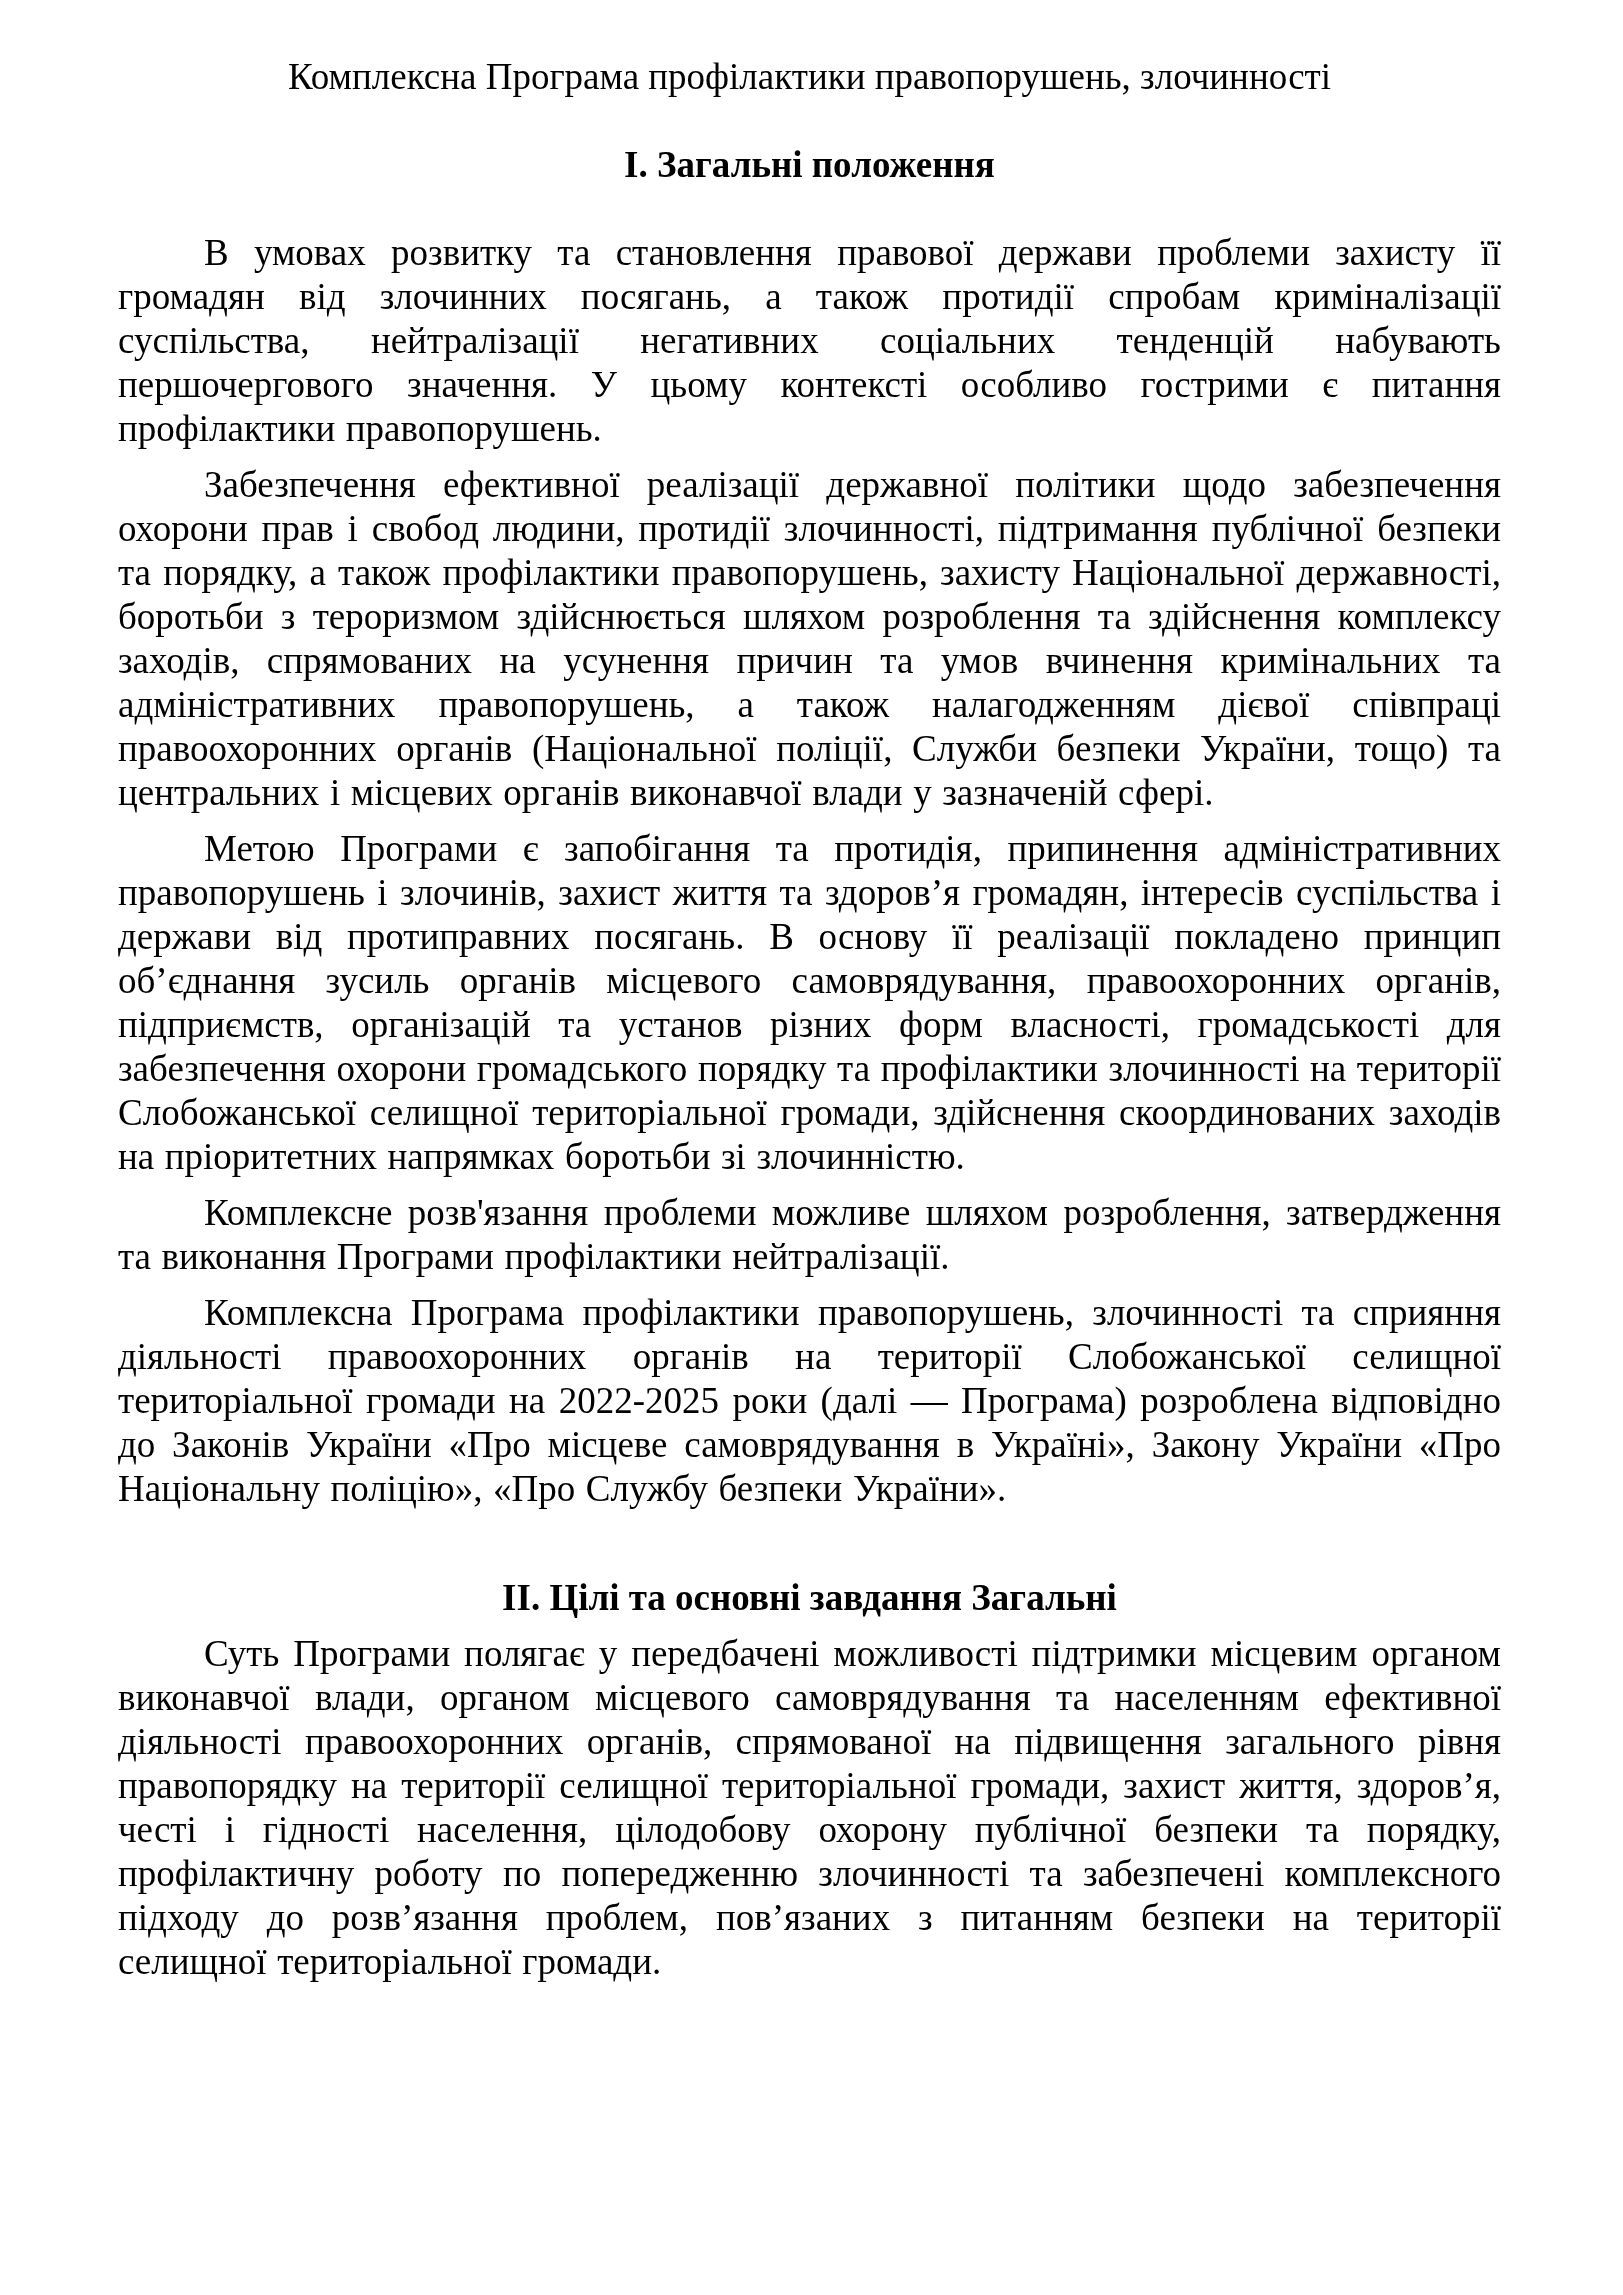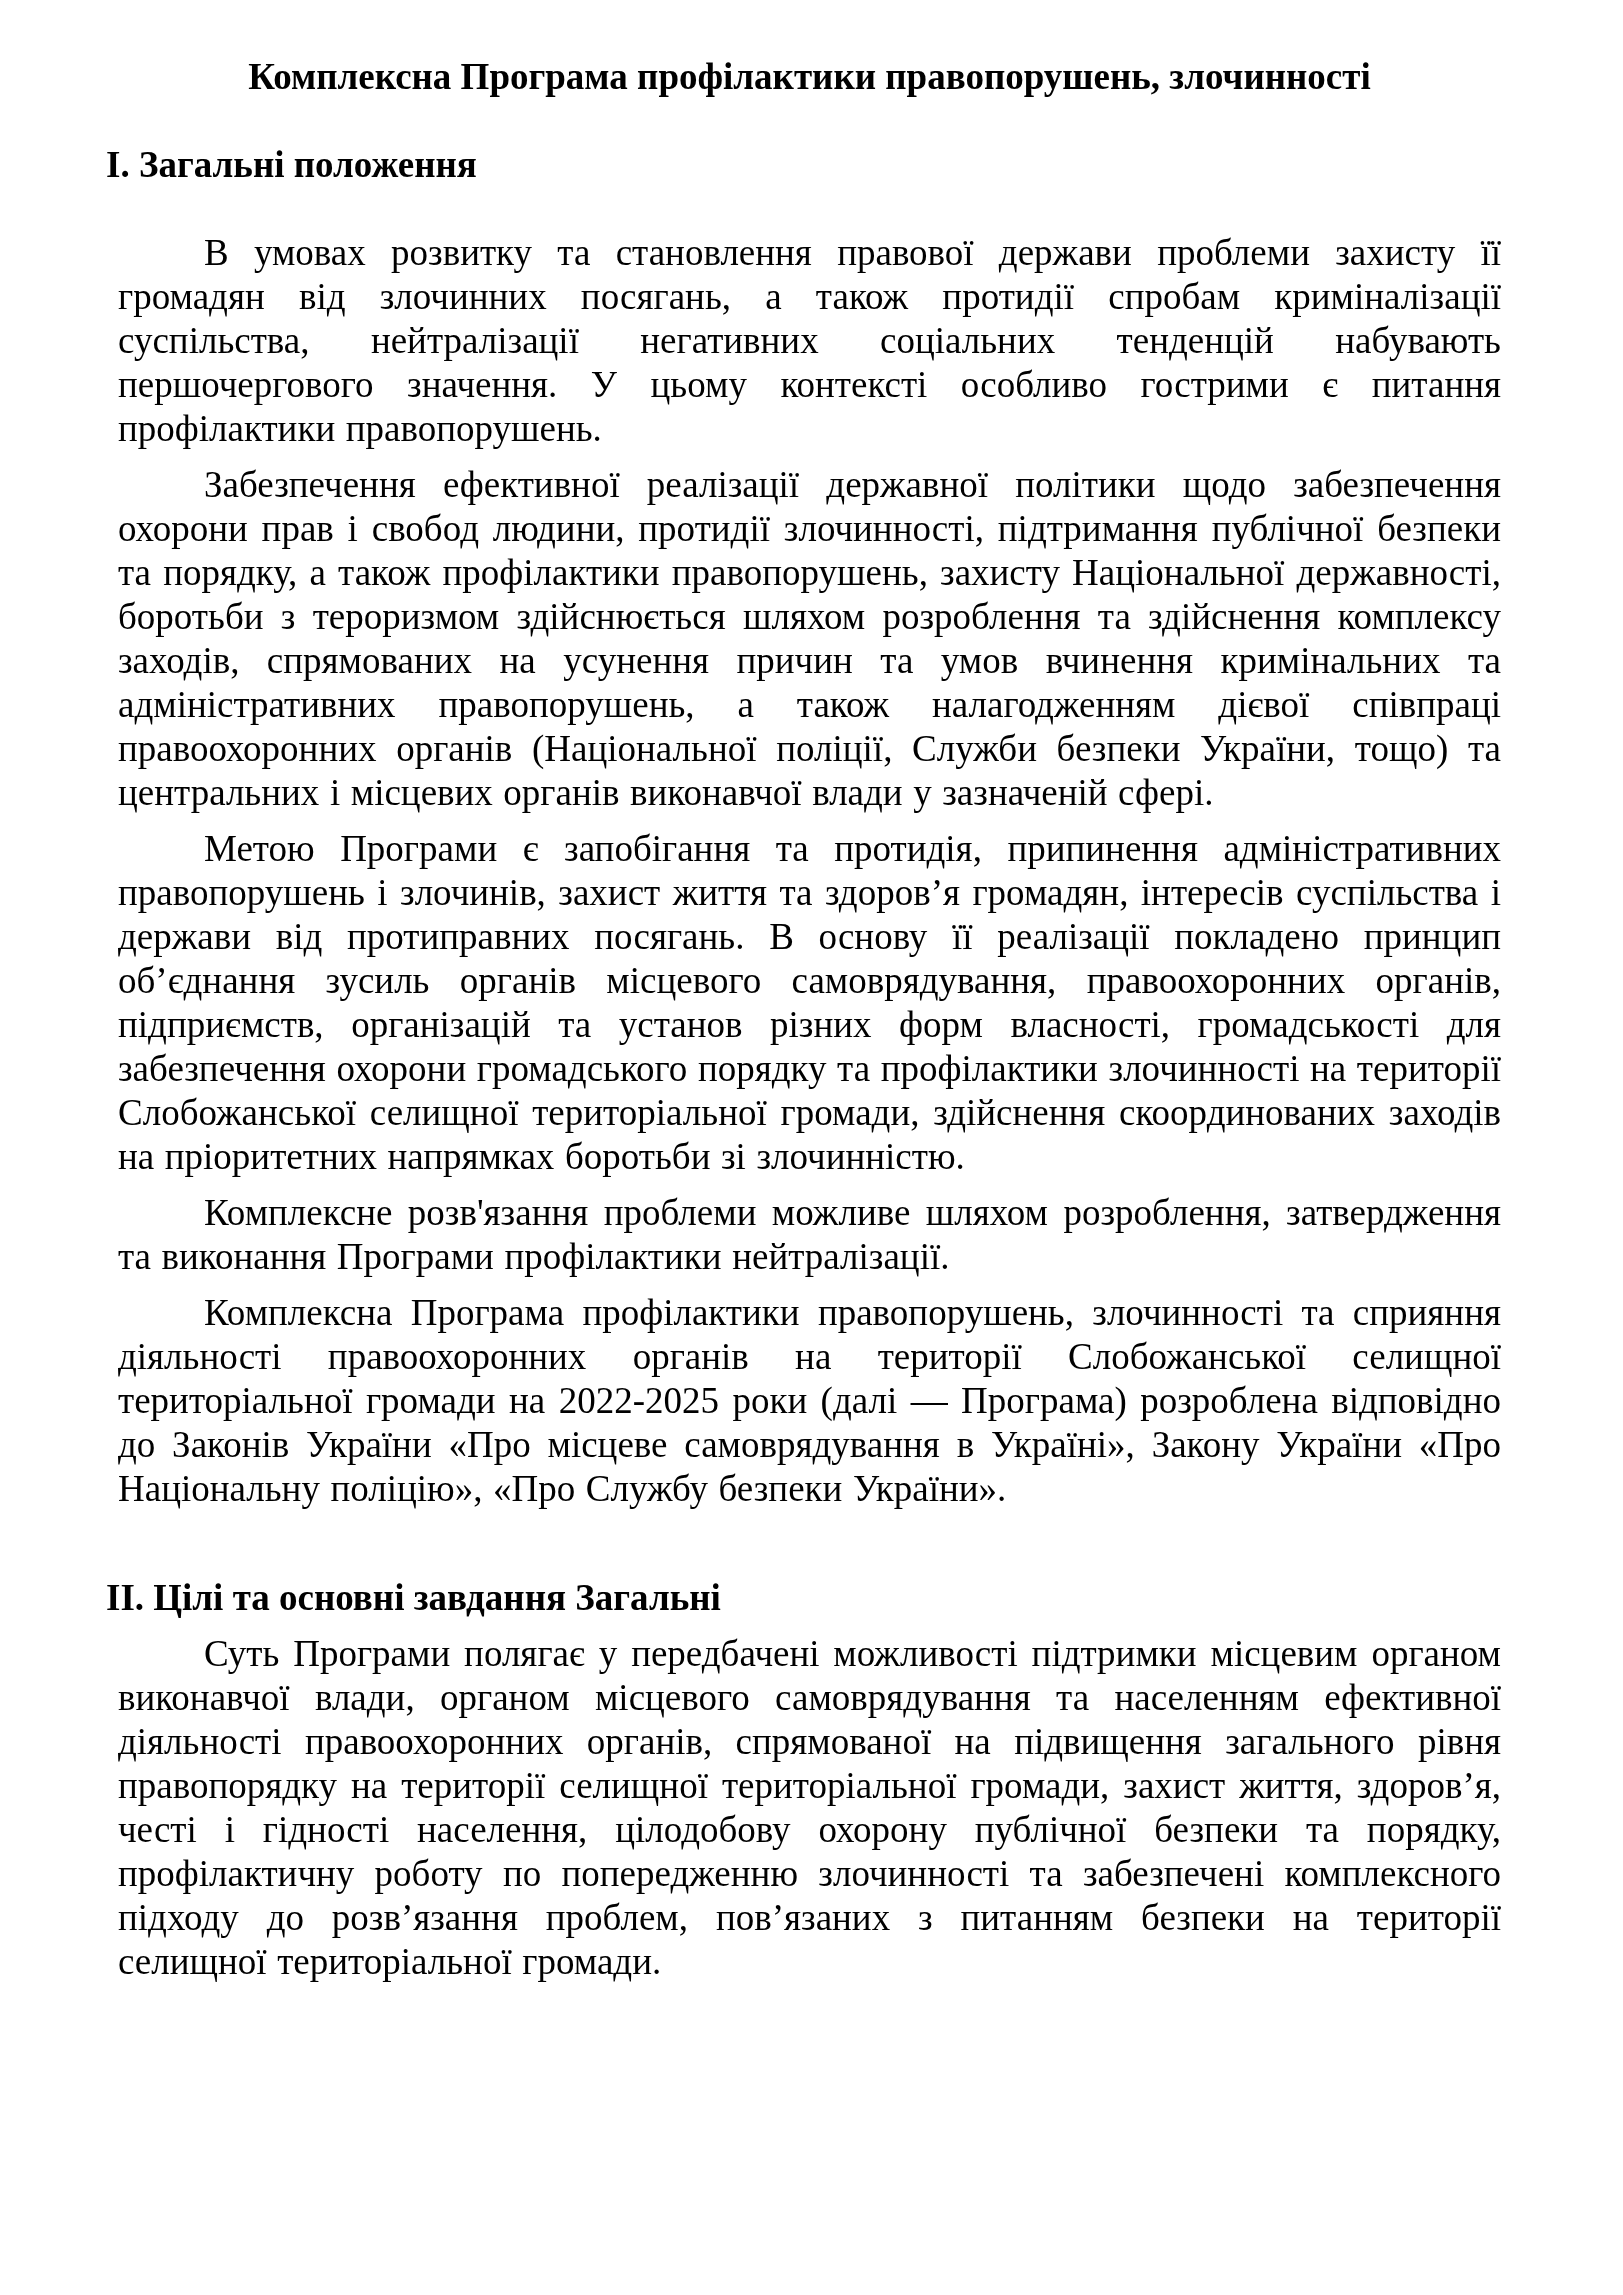--- a/index.html
+++ b/index.html
@@ -17,28 +17,29 @@
     .page {
       box-sizing: border-box;
       width: 1623px;
       height: 2295px;
       padding: 55px 110px 0 106px;
       background: #ffffff;
       overflow: hidden;
     }
     .doc-title {
       text-align: center;
-      font-weight: bold;
+      font-weight: normal;
       font-size: 37px;
       line-height: 44px;
     }
     .title-line {
       white-space: normal;
     }
     .section-heading {
+      text-align: center;
       font-weight: bold;
       font-size: 37px;
       line-height: 44px;
       margin: 44px 0 44px 0;
       padding: 0;
     }
     .section-heading.second {
       margin: 65px 0 0 0;
     }
     .para {

